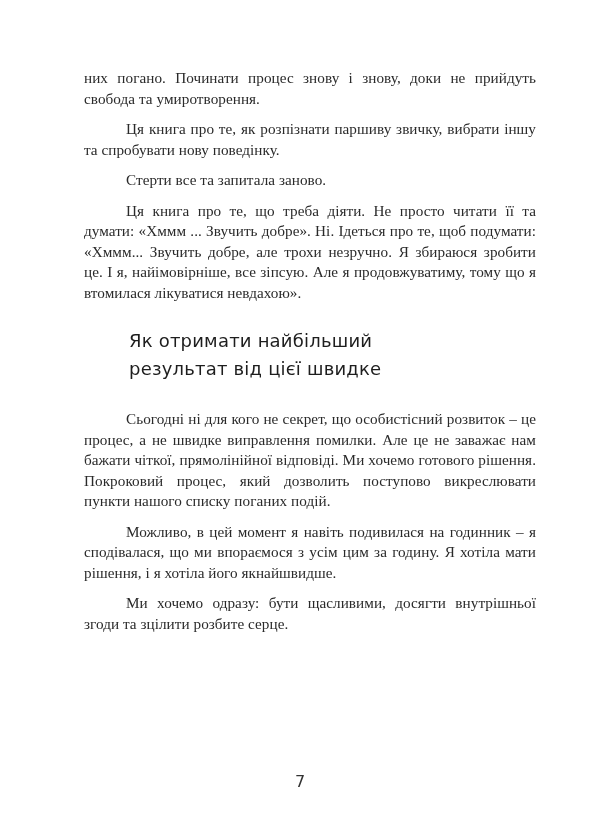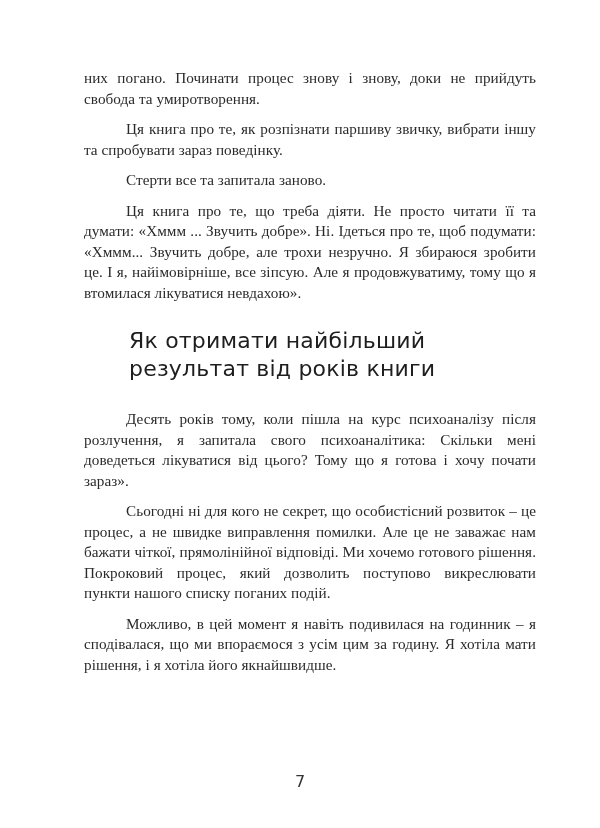--- a/index.html
+++ b/index.html
@@ -29,21 +29,21 @@
       margin: 0 0 10px 0;
       text-indent: 42px;
       hyphens: manual;
     }
     .para.first {
       text-indent: 0;
     }
     .heading {
       font-family: "DejaVu Sans", "Liberation Sans", sans-serif;
       font-weight: normal;
-      font-size: 22px;
+      font-size: 18px;
       line-height: 28px;
       color: #1e1e1e;
       margin: 24px 0 26px 45px;
       text-align: left;
       letter-spacing: 0.2px;
     }
     .heading span {
       display: block;
     }
     .page-number {
@@ -55,27 +55,27 @@
       font-family: "DejaVu Sans", "Liberation Sans", sans-serif;
       font-size: 16px;
       color: #333333;
     }
   </style>
 </head>
 <body>
 
 <div class="page">
   <p class="para first">них погано. Починати процес знову і знову, доки не прийдуть свобода та умиротворення.</p>
-  <p class="para">Ця книга про те, як розпізнати паршиву звичку, вибрати іншу та спробувати зараз поведінку.</p>
+  <p class="para">Ця книга про те, як розпізнати паршиву звичку, вибрати іншу та спробувати нову поведінку.</p>
   <p class="para">Стерти все та запитала заново.</p>
   <p class="para">Ця книга про те, що треба діяти. Не просто читати її та думати: «Хммм ... Звучить добре». Ні. Ідеться про те, щоб подумати: «Хммм... Звучить добре, але трохи незручно. Я збираюся зробити це. І я, найімовірніше, все зіпсую. Але я продовжуватиму, тому що я втомилася лікуватися невдахою».</p>
 
   <h2 class="heading">
     <span>Як отримати найбільший</span>
-    <span>результат від років книги</span>
+    <span>результат від цієї швидке</span>
   </h2>
 
-  <p class="para">Десять років тому, коли пішла на курс психоаналізу після розлучення, я запитала свого психоаналітика: Скільки мені доведеться лікуватися від цього? Тому що я готова і хочу почати зараз».</p>
   <p class="para">Сьогодні ні для кого не секрет, що особистісний розвиток – це процес, а не швидке виправлення помилки. Але це не заважає нам бажати чіткої, прямолінійної відповіді. Ми хочемо готового рішення. Покроковий процес, який дозволить поступово викреслювати пункти нашого списку поганих подій.</p>
   <p class="para">Можливо, в цей момент я навіть подивилася на годинник – я сподівалася, що ми впораємося з усім цим за годину. Я хотіла мати рішення, і я хотіла його якнайшвидше.</p>
+  <p class="para">Ми хочемо одразу: бути щасливими, досягти внутрішньої згоди та зцілити розбите серце.</p>
 </div>
 
 <div class="page-number">7</div>
 
 </body></html>

